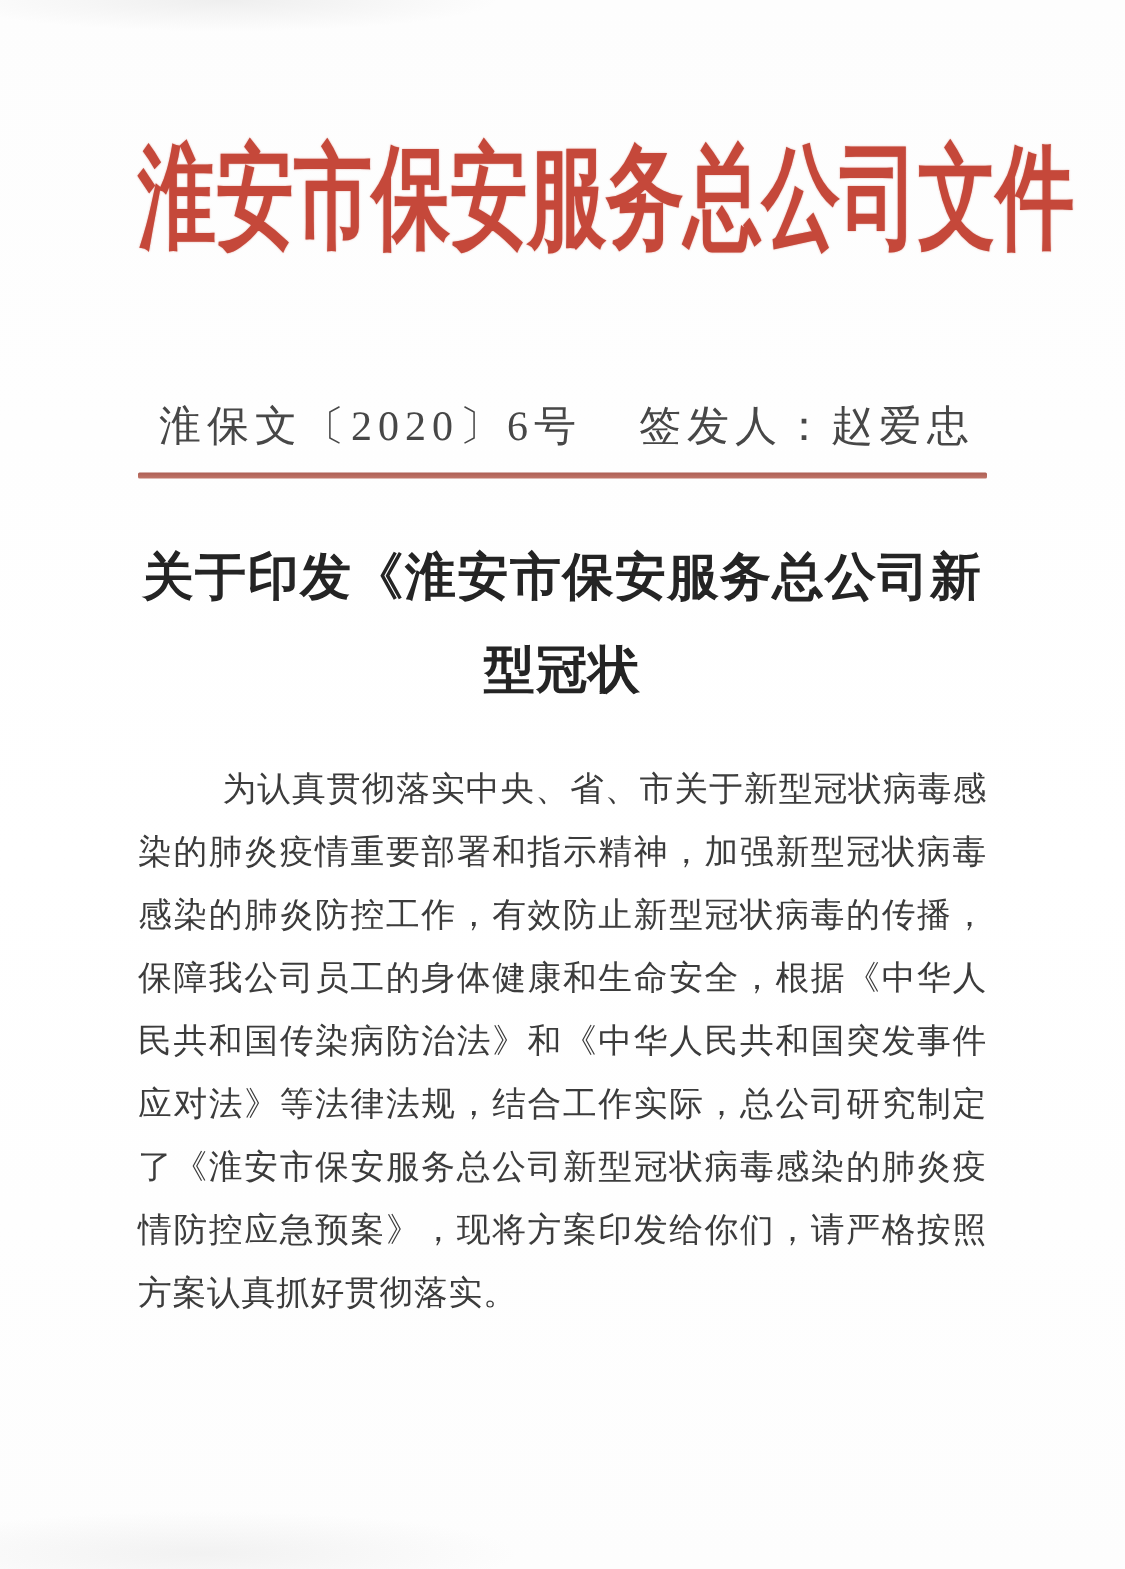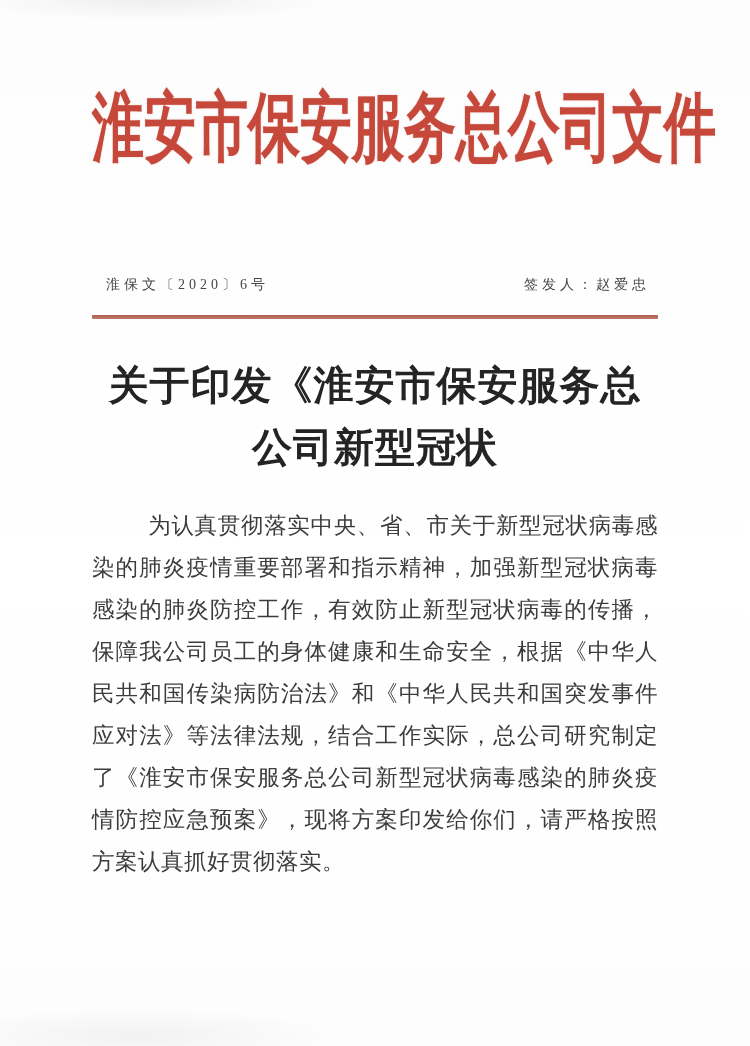--- a/index.html
+++ b/index.html
@@ -26,40 +26,39 @@
     padding: 0 92px;
   }
 
   
   .masthead {
     margin-top: 86px;
     height: 96px;
     line-height: 96px;
     text-align: center;
     white-space: nowrap;
-    font-family: Liberation Mono, monospace;
   }
   .masthead .org-title {
     display: inline-block;
     font-size: 52px;
     font-weight: bold;
     letter-spacing: 0px;
     color: var(--header-red, #c5483a);
     transform: scaleY(1.45);
     transform-origin: center;
     text-shadow: 0 0 1px rgba(197, 72, 58, 0.55);
   }
 
   
   .doc-meta {
     margin-top: 88px;
     display: flex;
     justify-content: space-between;
     align-items: baseline;
-    font-size: 14px;
+    font-size: 28px;
     line-height: 30px;
     letter-spacing: 4px;
     color: #474747;
     padding: 0 8px 0 14px;
   }
   .doc-meta .issuer {
     white-space: nowrap;
   }
 
   
@@ -67,21 +66,21 @@
     margin-top: 15px;
     height: 4px;
     background: linear-gradient(180deg, var(--rule-red, #ae5f54) 0%, #c0766a 100%);
     border-radius: 1px;
   }
 
   
   .doc-title {
     margin-top: 36px;
     text-align: center;
-    font-size: 40px;
+    font-size: 34px;
     font-weight: bold;
     line-height: 62px;
     letter-spacing: 1px;
     color: #242424;
   }
 
   
   .doc-body {
     margin-top: 26px;
     font-size: 22.5px;

